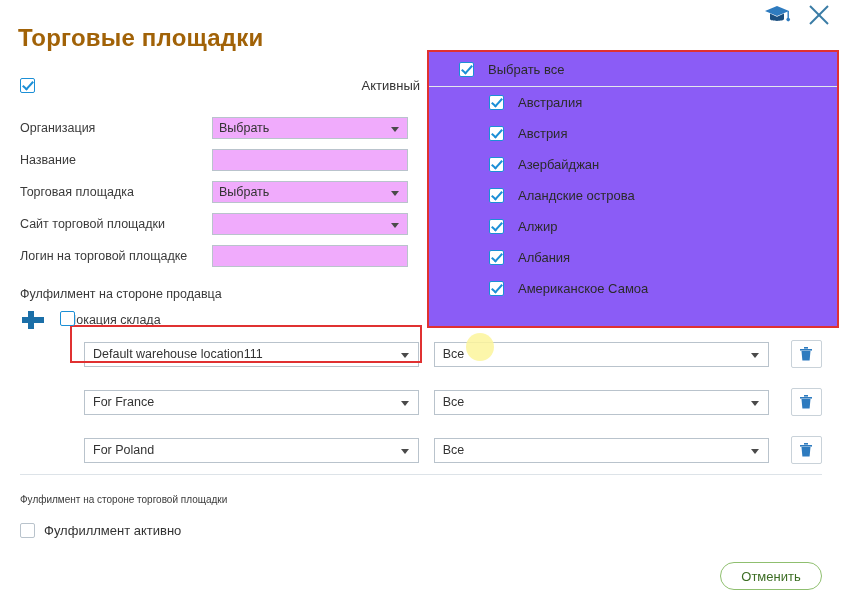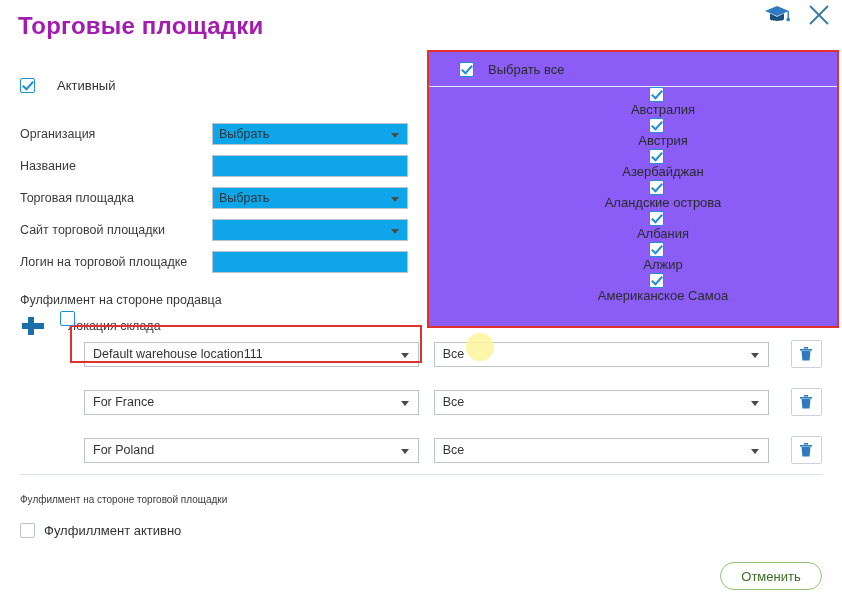--- a/index.html
+++ b/index.html
@@ -34,40 +34,41 @@
   .close-icon {
     width: 26px;
     height: 26px;
     position: relative;
     cursor: pointer;
   }
 
   
   .page-title {
     position: absolute;
-    top: 12px;
+    top: 24px;
     left: 18px;
     font-size: 24px;
     font-weight: bold;
-    color: #a21caf;
+    color: #a16207;
     letter-spacing: 0.2px;
   }
 
   
   .left-pane {
     position: absolute;
     left: 20px;
     top: 78px;
     width: 400px;
   }
   .check-row {
     display: flex;
     align-items: center;
-    gap: 22px;
-    margin-bottom: 28px;
+    gap: 9px;
+    margin-bottom: 22px;
+    justify-content: space-between;
   }
   .cb {
     width: 15px;
     height: 15px;
     border: 1px solid #1c8fd6;
     border-radius: 2px;
     background: #ffffff;
     position: relative;
     box-sizing: border-box;
     flex: none;
@@ -99,21 +100,21 @@
   }
   .form-label {
     width: 192px;
     font-size: 12.5px;
     color: #3a3a3a;
   }
   .field {
     width: 196px;
     height: 22px;
     border: 1px solid #b9c3cc;
-    background: #0ea5e9;
+    background: #f0abfc;
     box-sizing: border-box;
     position: relative;
     display: flex;
     align-items: center;
     padding: 0 6px;
     font-size: 12.5px;
     color: #333;
   }
   .field.select::after {
     content: "";
@@ -311,21 +312,21 @@
     font-size: 13px;
     color: #2b2b2b;
     cursor: pointer;
   }
   .dd-item.first {
     padding-left: 30px;
     height: 34px;
     border-bottom: 1px solid #e3e8ec;
   }
   .dd-item .cb { margin-right: 14px; }
-  .dd-item.child { padding-left: 60px; flex-direction: column; }
+  .dd-item.child { padding-left: 60px; }
   .dd-partial {
     position: absolute;
     left: 60px;
     top: 311px;
     width: 15px;
     height: 15px;
     border: 1px solid #1c8fd6;
     border-radius: 2px;
     box-sizing: border-box;
     background: #fff;
@@ -474,25 +475,25 @@
   <div class="dd-item child">
     <span class="cb checked"></span>
     <span>Азербайджан</span>
   </div>
   <div class="dd-item child">
     <span class="cb checked"></span>
     <span>Аландские острова</span>
   </div>
   <div class="dd-item child">
     <span class="cb checked"></span>
+    <span>Алжир</span>
+  </div>
+  <div class="dd-item child">
+    <span class="cb checked"></span>
     <span>Албания</span>
-  </div>
-  <div class="dd-item child">
-    <span class="cb checked"></span>
-    <span>Алжир</span>
   </div>
   <div class="dd-item child">
     <span class="cb checked"></span>
     <span>Американское Самоа</span>
   </div>
 </div>
 <div class="dd-partial"></div>
 
 <div class="divider"></div>
 <div class="bottom-title">Фулфилмент на стороне торговой площадки</div>

